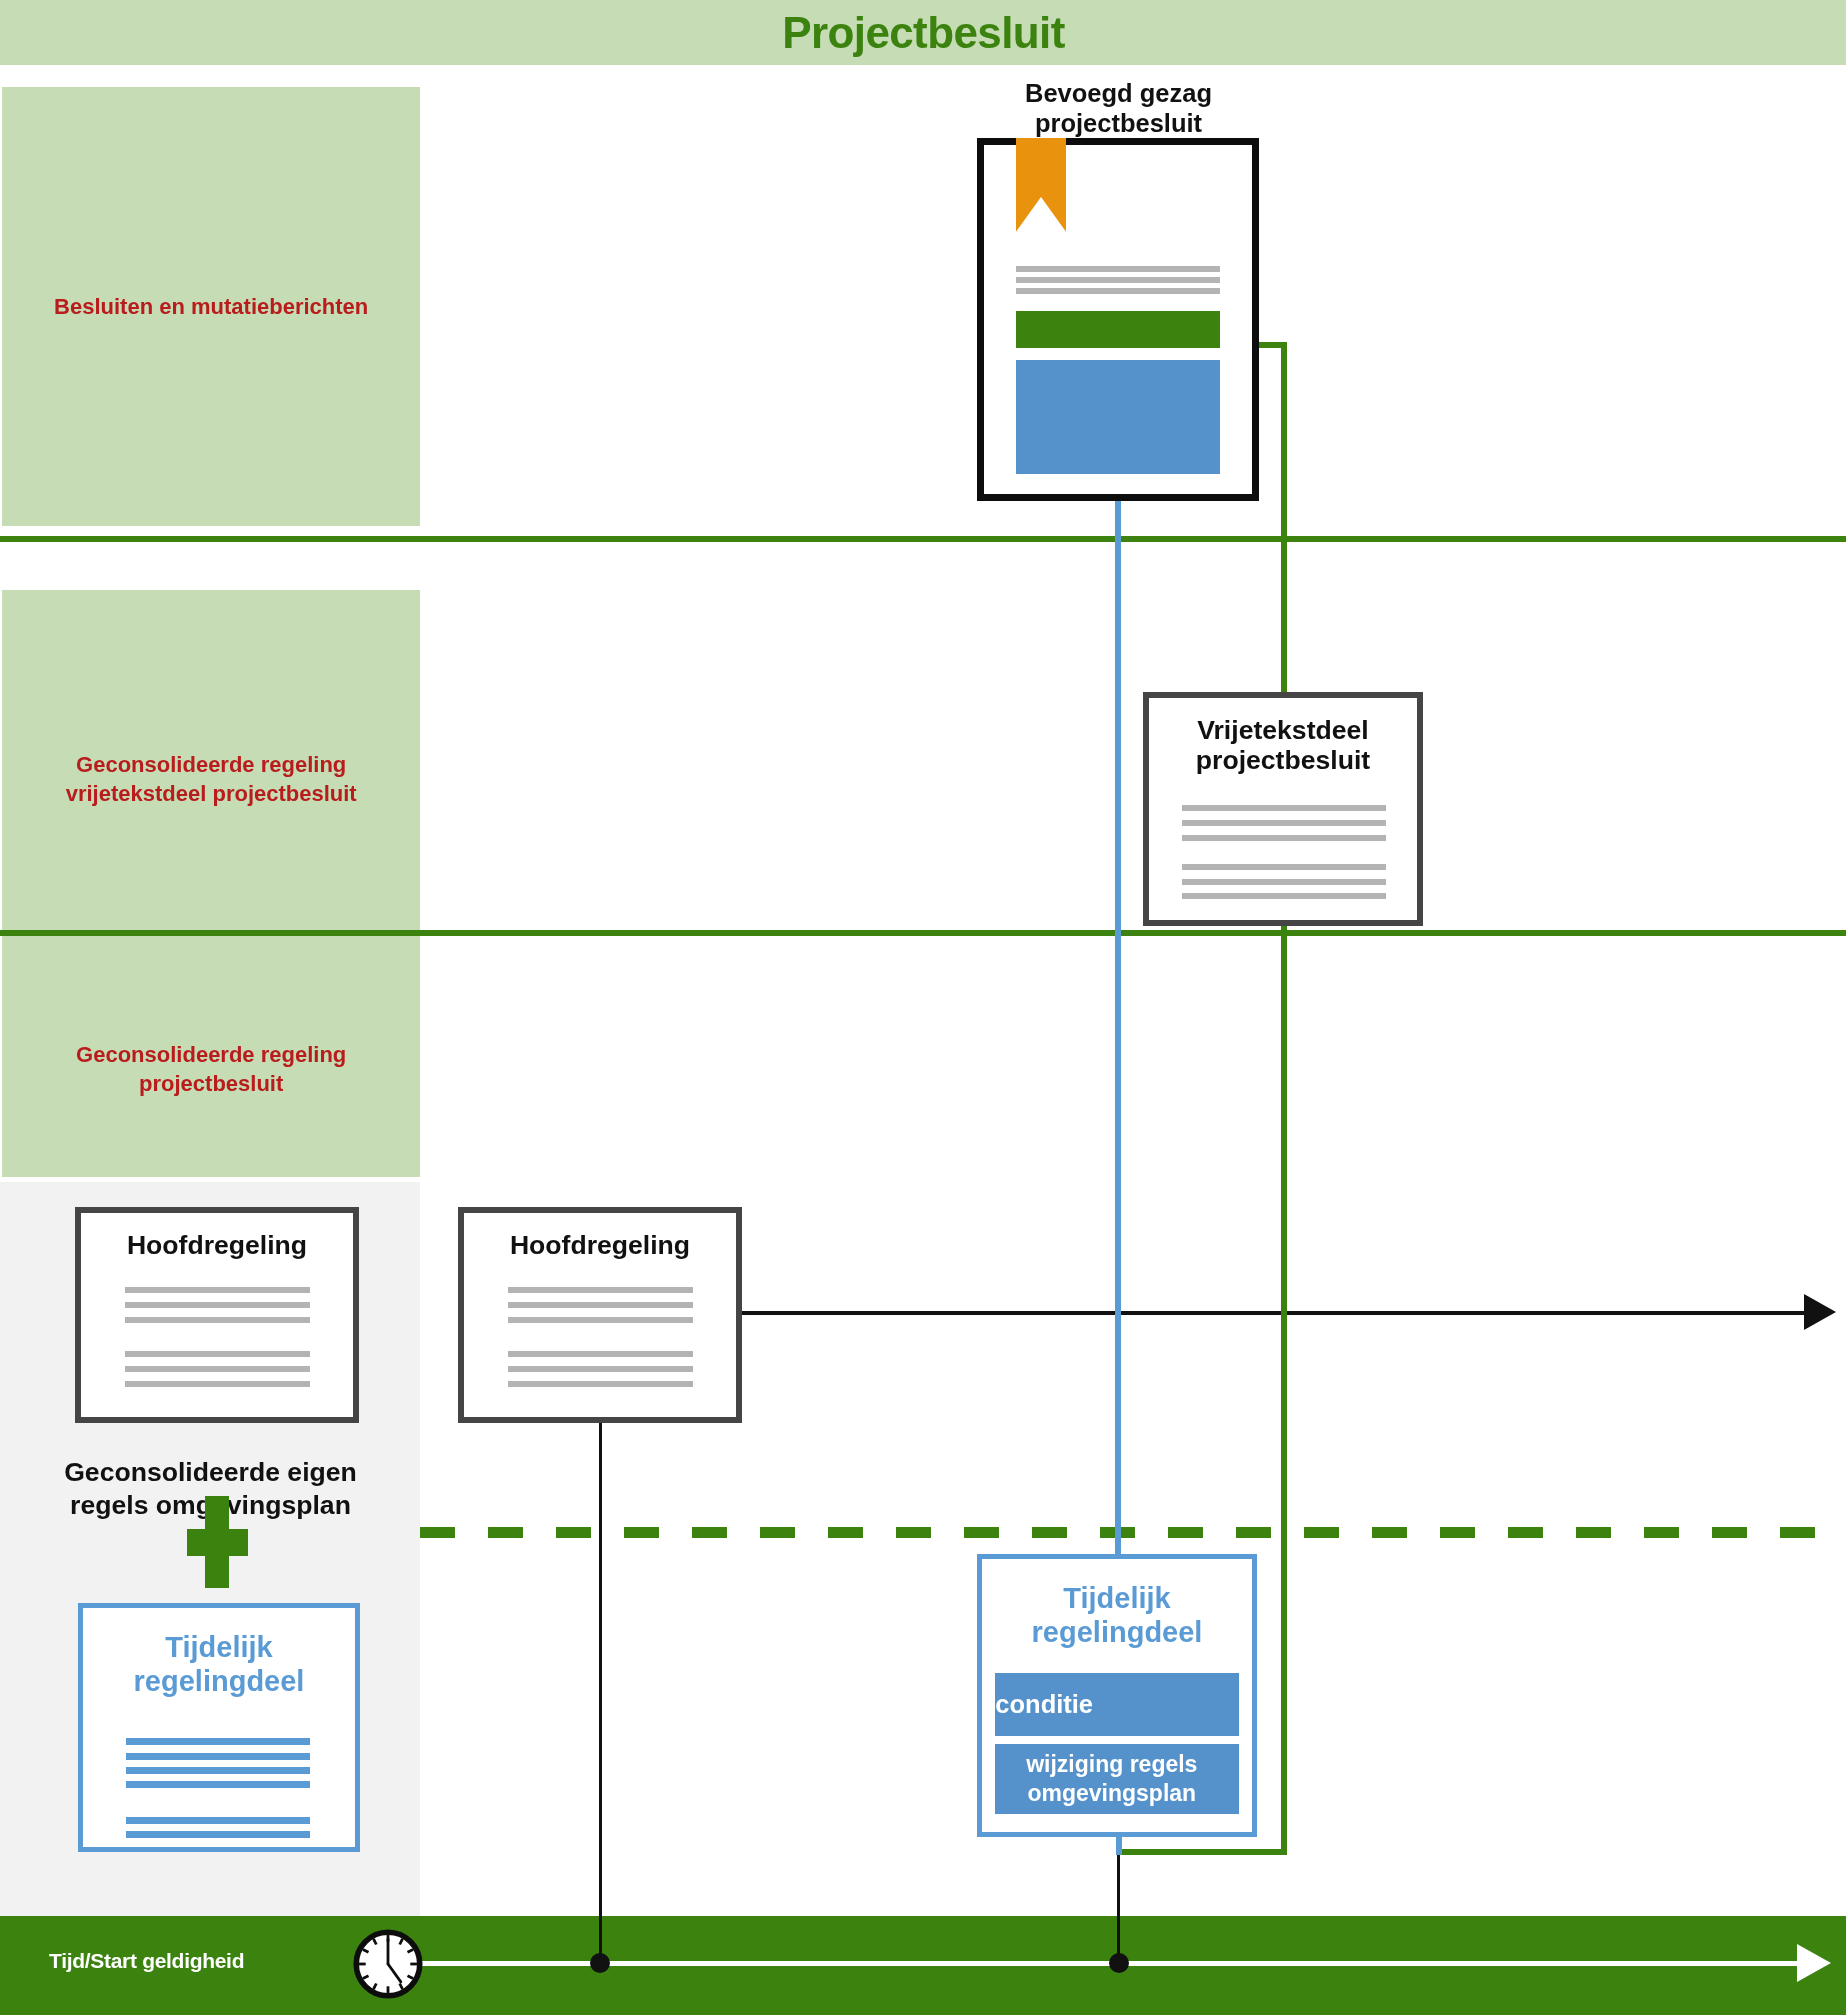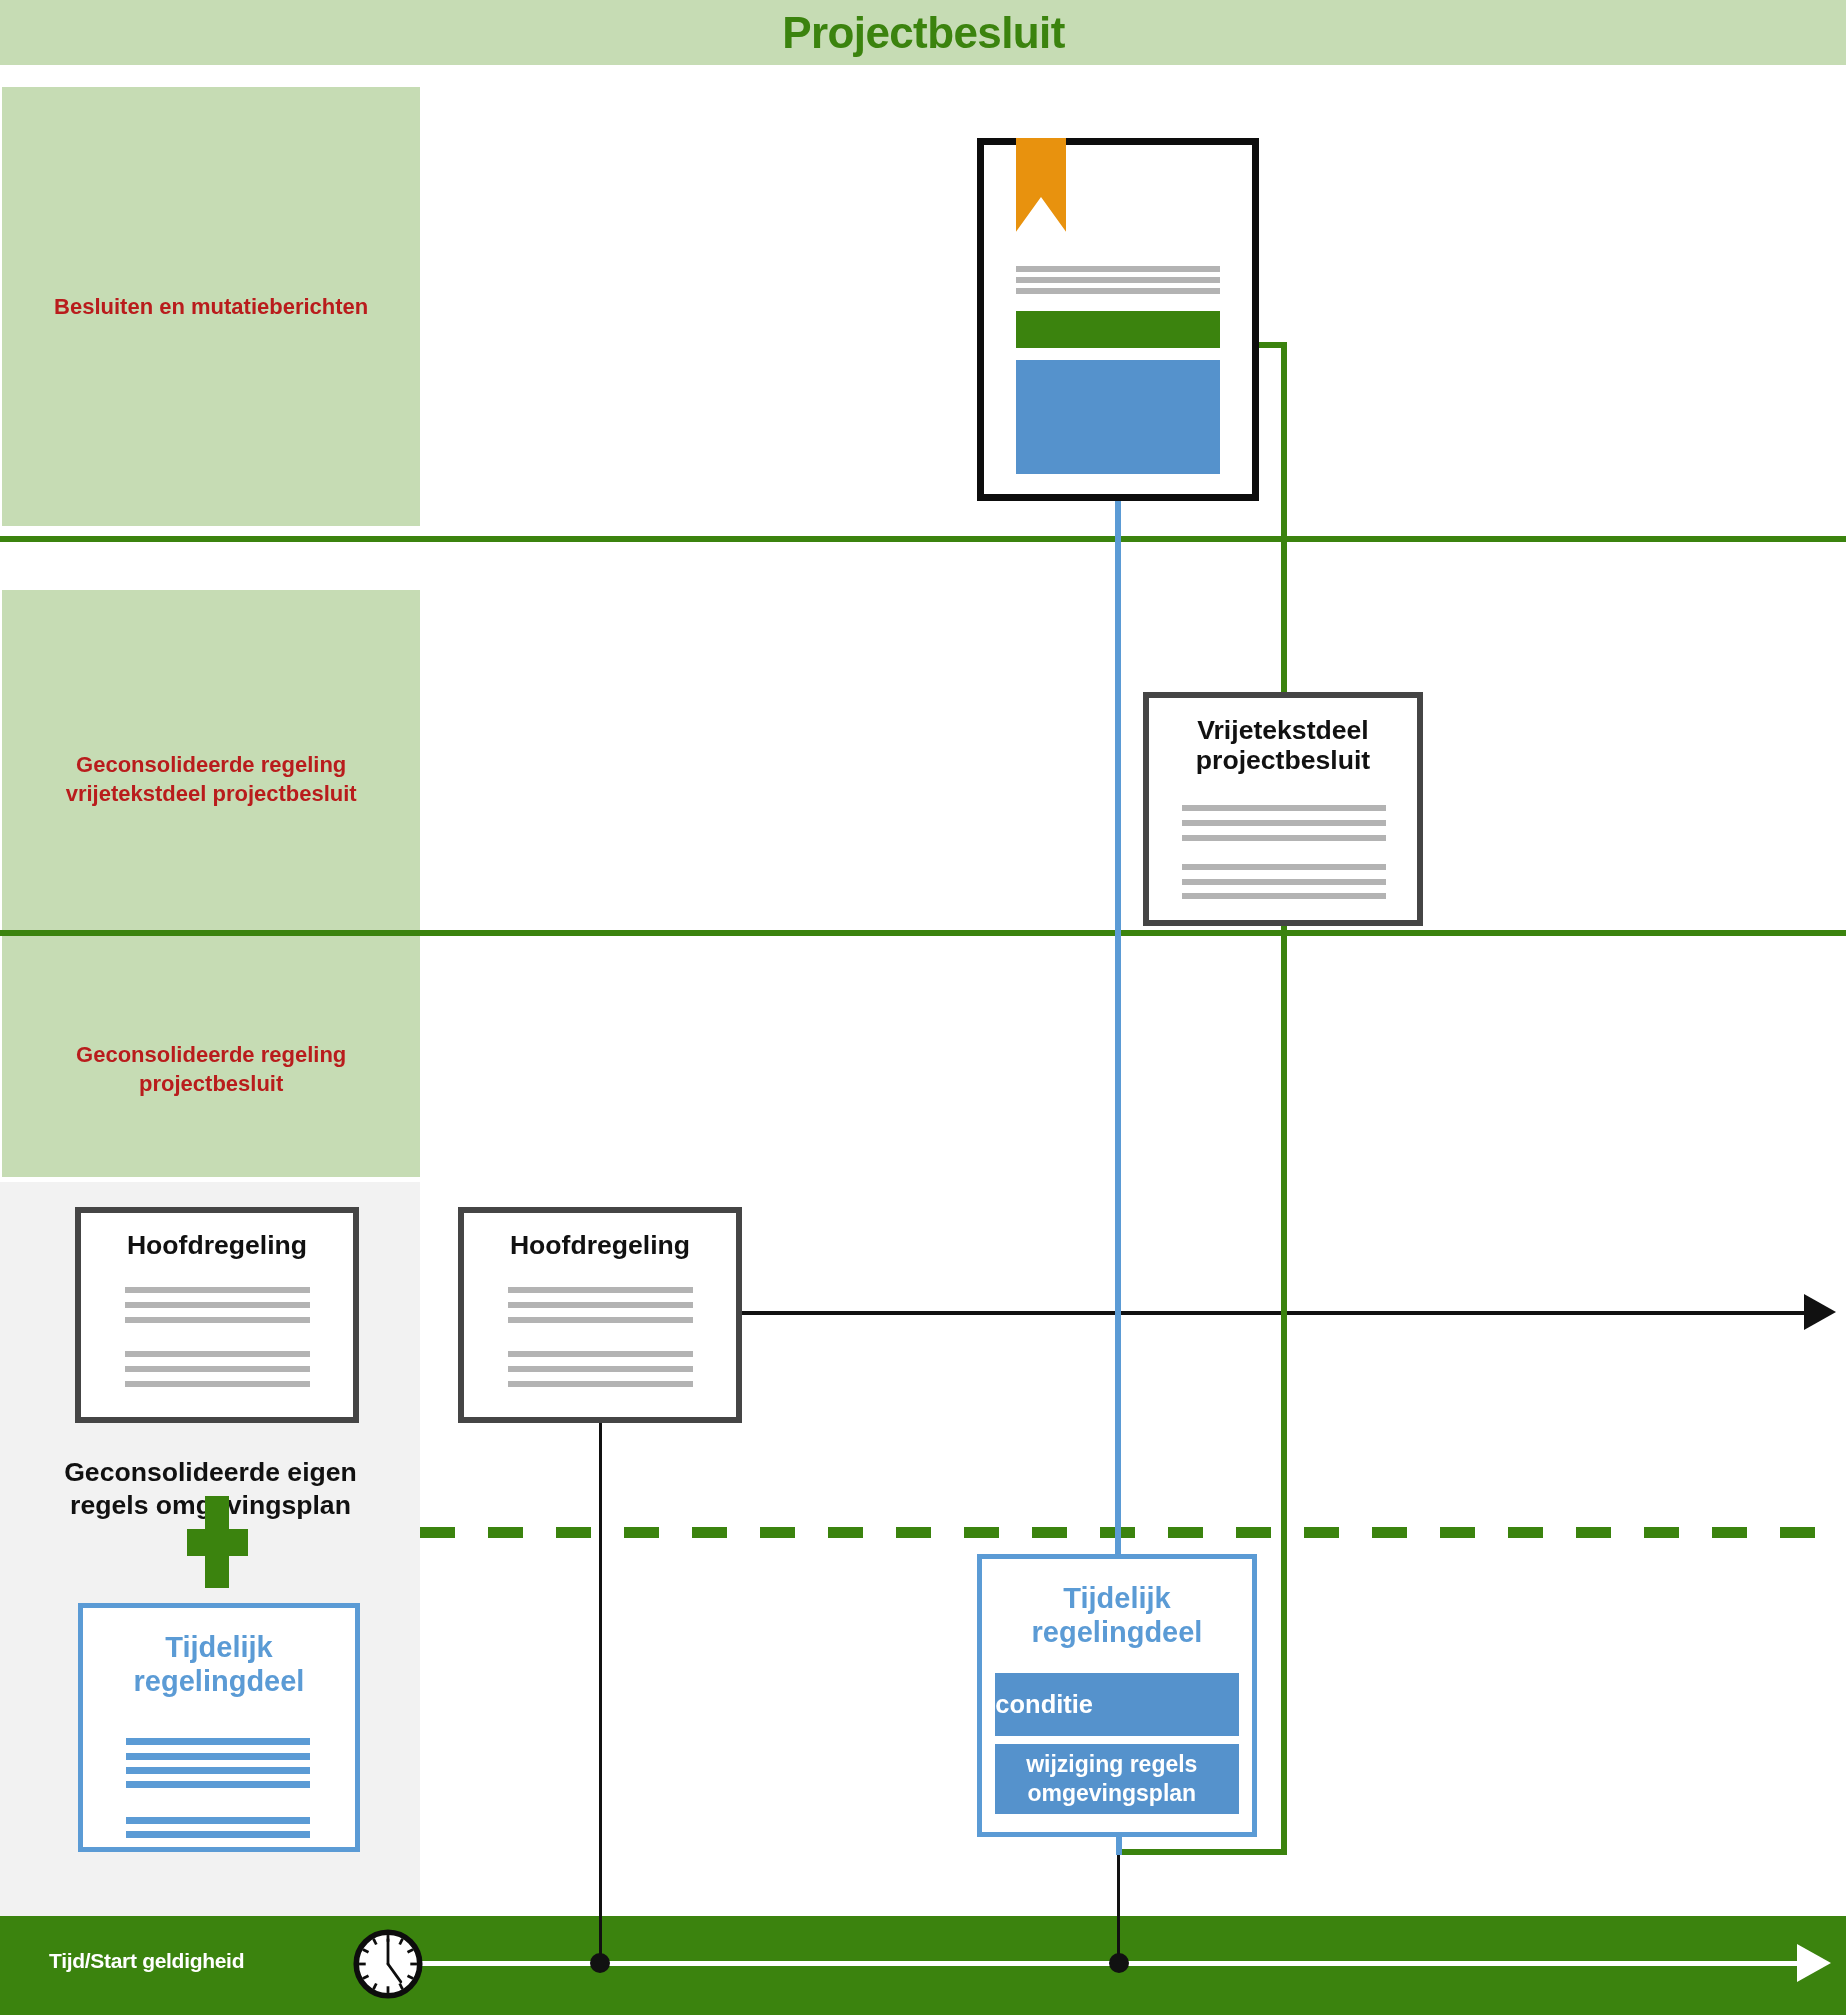--- a/index.html
+++ b/index.html
@@ -113,20 +113,21 @@
   <div class="abs arrow-head"></div>
 
   <div class="abs line green-h1"></div>
   <div class="abs line green-va"></div>
   <div class="abs line green-vb"></div>
   <div class="abs line green-h2"></div>
 
   <div class="abs line blue-main"></div>
   <div class="abs line blue-stub"></div>
 
+  <div class="abs doc-caption">Bevoegd gezag projectbesluit</div>
   <div class="abs docbox">
     <div class="bookmark"></div>
     <div class="docline" style="top:121px"></div>
     <div class="docline" style="top:132px"></div>
     <div class="docline" style="top:143px"></div>
     <div class="docgreen"></div>
     <div class="docblue"></div>
   </div>
 
   <div class="abs graybox vrijbox">

